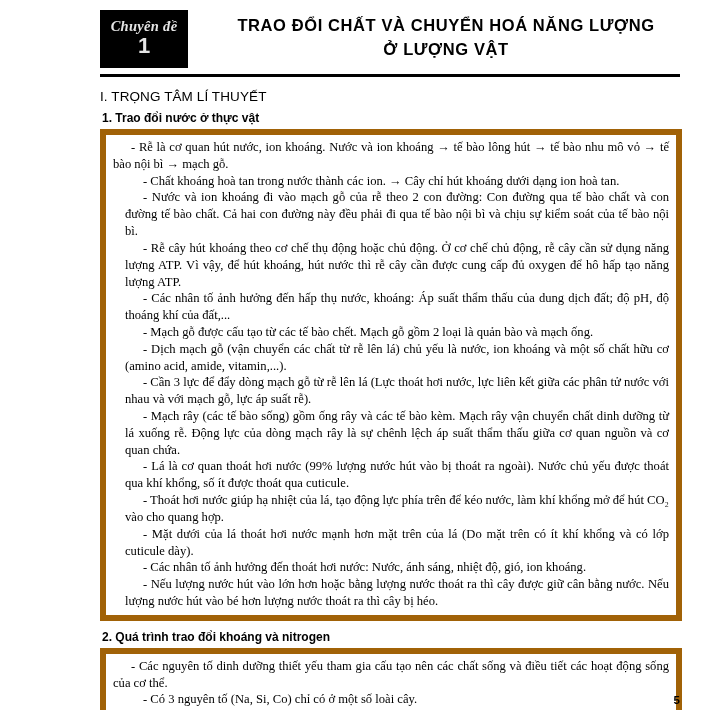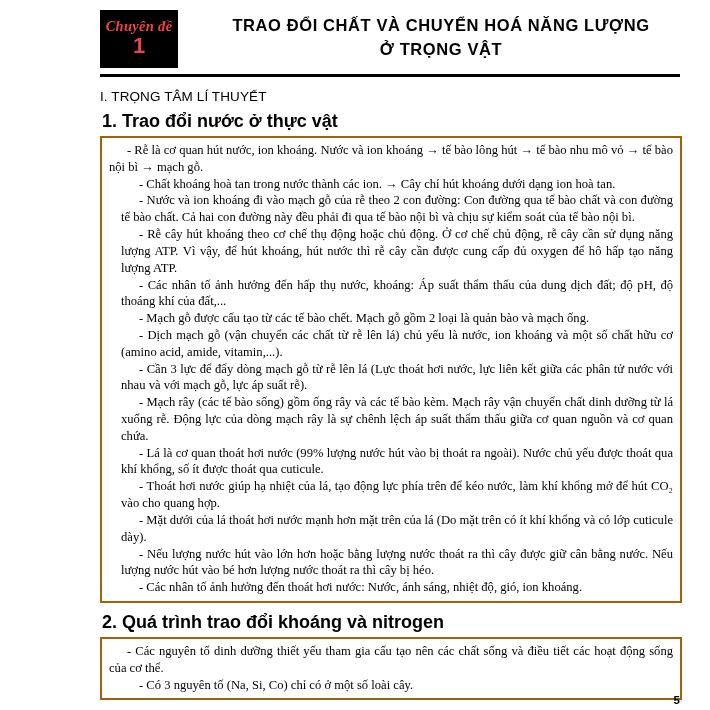--- a/index.html
+++ b/index.html
@@ -20,22 +20,22 @@
   }
 
   
   .header {
     display: flex;
     align-items: stretch;
     margin: 10px 30px 0 100px;
   }
   .chuyende-box {
     background: #000;
-    color: #ef4444;
-    width: 78px;
+    color: #e5e5e5;
+    width: 88px;
     min-height: 58px;
     display: flex;
     flex-direction: column;
     align-items: center;
     justify-content: center;
     padding: 4px 0 6px 0;
   }
   .chuyende-label {
     font-family: "Liberation Serif", serif;
     font-style: italic;
@@ -89,25 +89,25 @@
   .h-section {
     font-family: "Liberation Sans", sans-serif;
     font-weight: normal;
     font-size: 13.5px;
     margin: 0 0 7px 0;
     letter-spacing: 0.1px;
   }
   .h-sub {
     font-family: "Liberation Sans", sans-serif;
     font-weight: bold;
-    font-size: 18px;
+    font-size: 12px;
     margin: 0 0 4px 2px;
   }
   .box {
-    border: 2px solid #a16207;
+    border: 6px solid #a16207;
     padding: 4px 7px 5px 7px;
     margin-bottom: 9px;
   }
   .box p {
     margin: 0;
     font-size: 12.6px;
     line-height: 1.335;
     text-align: justify;
     text-indent: 18px;
     hyphens: none;
@@ -128,21 +128,21 @@
 
 <div class="page">
 
   <div class="header">
     <div class="chuyende-box">
       <div class="chuyende-label">Chuyên đề</div>
       <div class="chuyende-num">1</div>
     </div>
     <div class="title-wrap">
       <div class="title-line">TRAO ĐỔI CHẤT VÀ CHUYỂN HOÁ NĂNG LƯỢNG</div>
-      <div class="title-line2">Ở TRỌNG VẬT</div>
+      <div class="title-line2">Ở LƯỢNG VẬT</div>
     </div>
   </div>
   <div class="header-rule"></div>
 
   <div class="content">
 
     <div class="h-section">I. TRỌNG TÂM LÍ THUYẾT</div>
 
     <div class="h-sub">1. Trao đổi nước ở thực vật</div>
     <div class="box">
@@ -151,22 +151,22 @@
       <p>- Nước và ion khoáng đi vào mạch gỗ của rễ theo 2 con đường: Con đường qua tế bào chất và con đường tế bào chất. Cả hai con đường này đều phải đi qua tế bào nội bì và chịu sự kiểm soát của tế bào nội bì.</p>
       <p>- Rễ cây hút khoáng theo cơ chế thụ động hoặc chủ động. Ở cơ chế chủ động, rễ cây cần sử dụng năng lượng ATP. Vì vậy, để hút khoáng, hút nước thì rễ cây cần được cung cấp đủ oxygen để hô hấp tạo năng lượng ATP.</p>
       <p>- Các nhân tố ảnh hưởng đến hấp thụ nước, khoáng: Áp suất thẩm thấu của dung dịch đất; độ pH, độ thoáng khí của đất,...</p>
       <p>- Mạch gỗ được cấu tạo từ các tế bào chết. Mạch gỗ gồm 2 loại là quản bào và mạch ống.</p>
       <p>- Dịch mạch gỗ (vận chuyển các chất từ rễ lên lá) chủ yếu là nước, ion khoáng và một số chất hữu cơ (amino acid, amide, vitamin,...).</p>
       <p>- Cần 3 lực để đẩy dòng mạch gỗ từ rễ lên lá (Lực thoát hơi nước, lực liên kết giữa các phân tử nước với nhau và với mạch gỗ, lực áp suất rễ).</p>
       <p>- Mạch rây (các tế bào sống) gồm ống rây và các tế bào kèm. Mạch rây vận chuyển chất dinh dưỡng từ lá xuống rễ. Động lực của dòng mạch rây là sự chênh lệch áp suất thẩm thấu giữa cơ quan nguồn và cơ quan chứa.</p>
       <p>- Lá là cơ quan thoát hơi nước (99% lượng nước hút vào bị thoát ra ngoài). Nước chủ yếu được thoát qua khí khổng, số ít được thoát qua cuticule.</p>
       <p>- Thoát hơi nước giúp hạ nhiệt của lá, tạo động lực phía trên để kéo nước, làm khí khổng mở để hút CO₂ vào cho quang hợp.</p>
       <p>- Mặt dưới của lá thoát hơi nước mạnh hơn mặt trên của lá (Do mặt trên có ít khí khổng và có lớp cuticule dày).</p>
+      <p>- Các nhân tố ảnh hưởng đến thoát hơi nước: Nước, ánh sáng, nhiệt độ, gió, ion khoáng.</p>
       <p>- Nếu lượng nước hút vào lớn hơn hoặc bằng lượng nước thoát ra thì cây được giữ cân bằng nước. Nếu lượng nước hút vào bé hơn lượng nước thoát ra thì cây bị héo.</p>
-      <p>- Các nhân tố ảnh hưởng đến thoát hơi nước: Nước, ánh sáng, nhiệt độ, gió, ion khoáng.</p>
     </div>
 
     <div class="h-sub">2. Quá trình trao đổi khoáng và nitrogen</div>
     <div class="box">
       <p>- Các nguyên tố dinh dưỡng thiết yếu tham gia cấu tạo nên các chất sống và điều tiết các hoạt động sống của cơ thể.</p>
       <p>- Có 3 nguyên tố (Na, Si, Co) chỉ có ở một số loài cây.</p>
     </div>
 
   </div>
 

